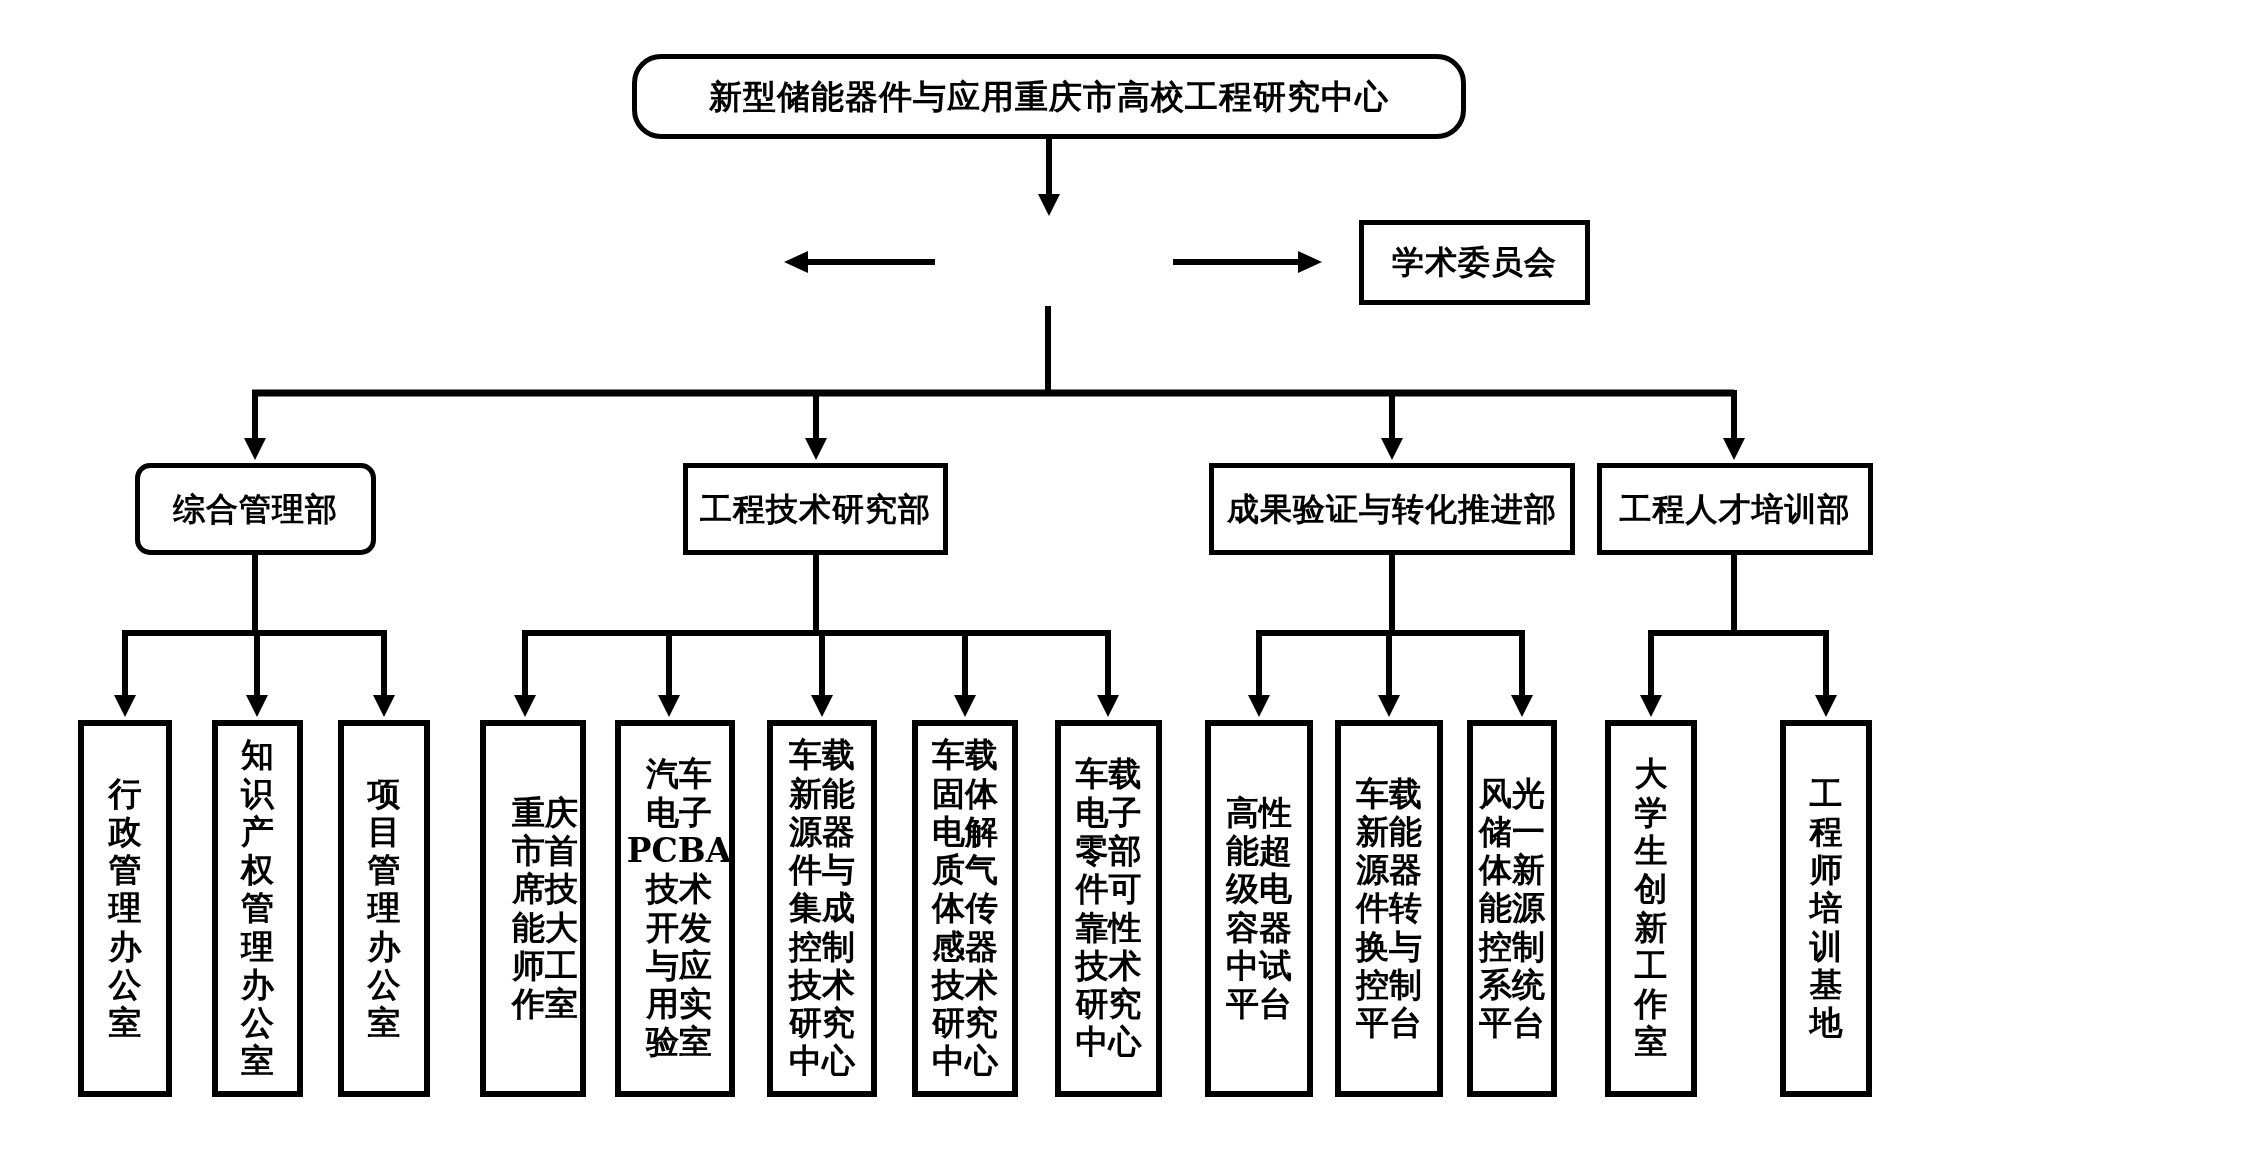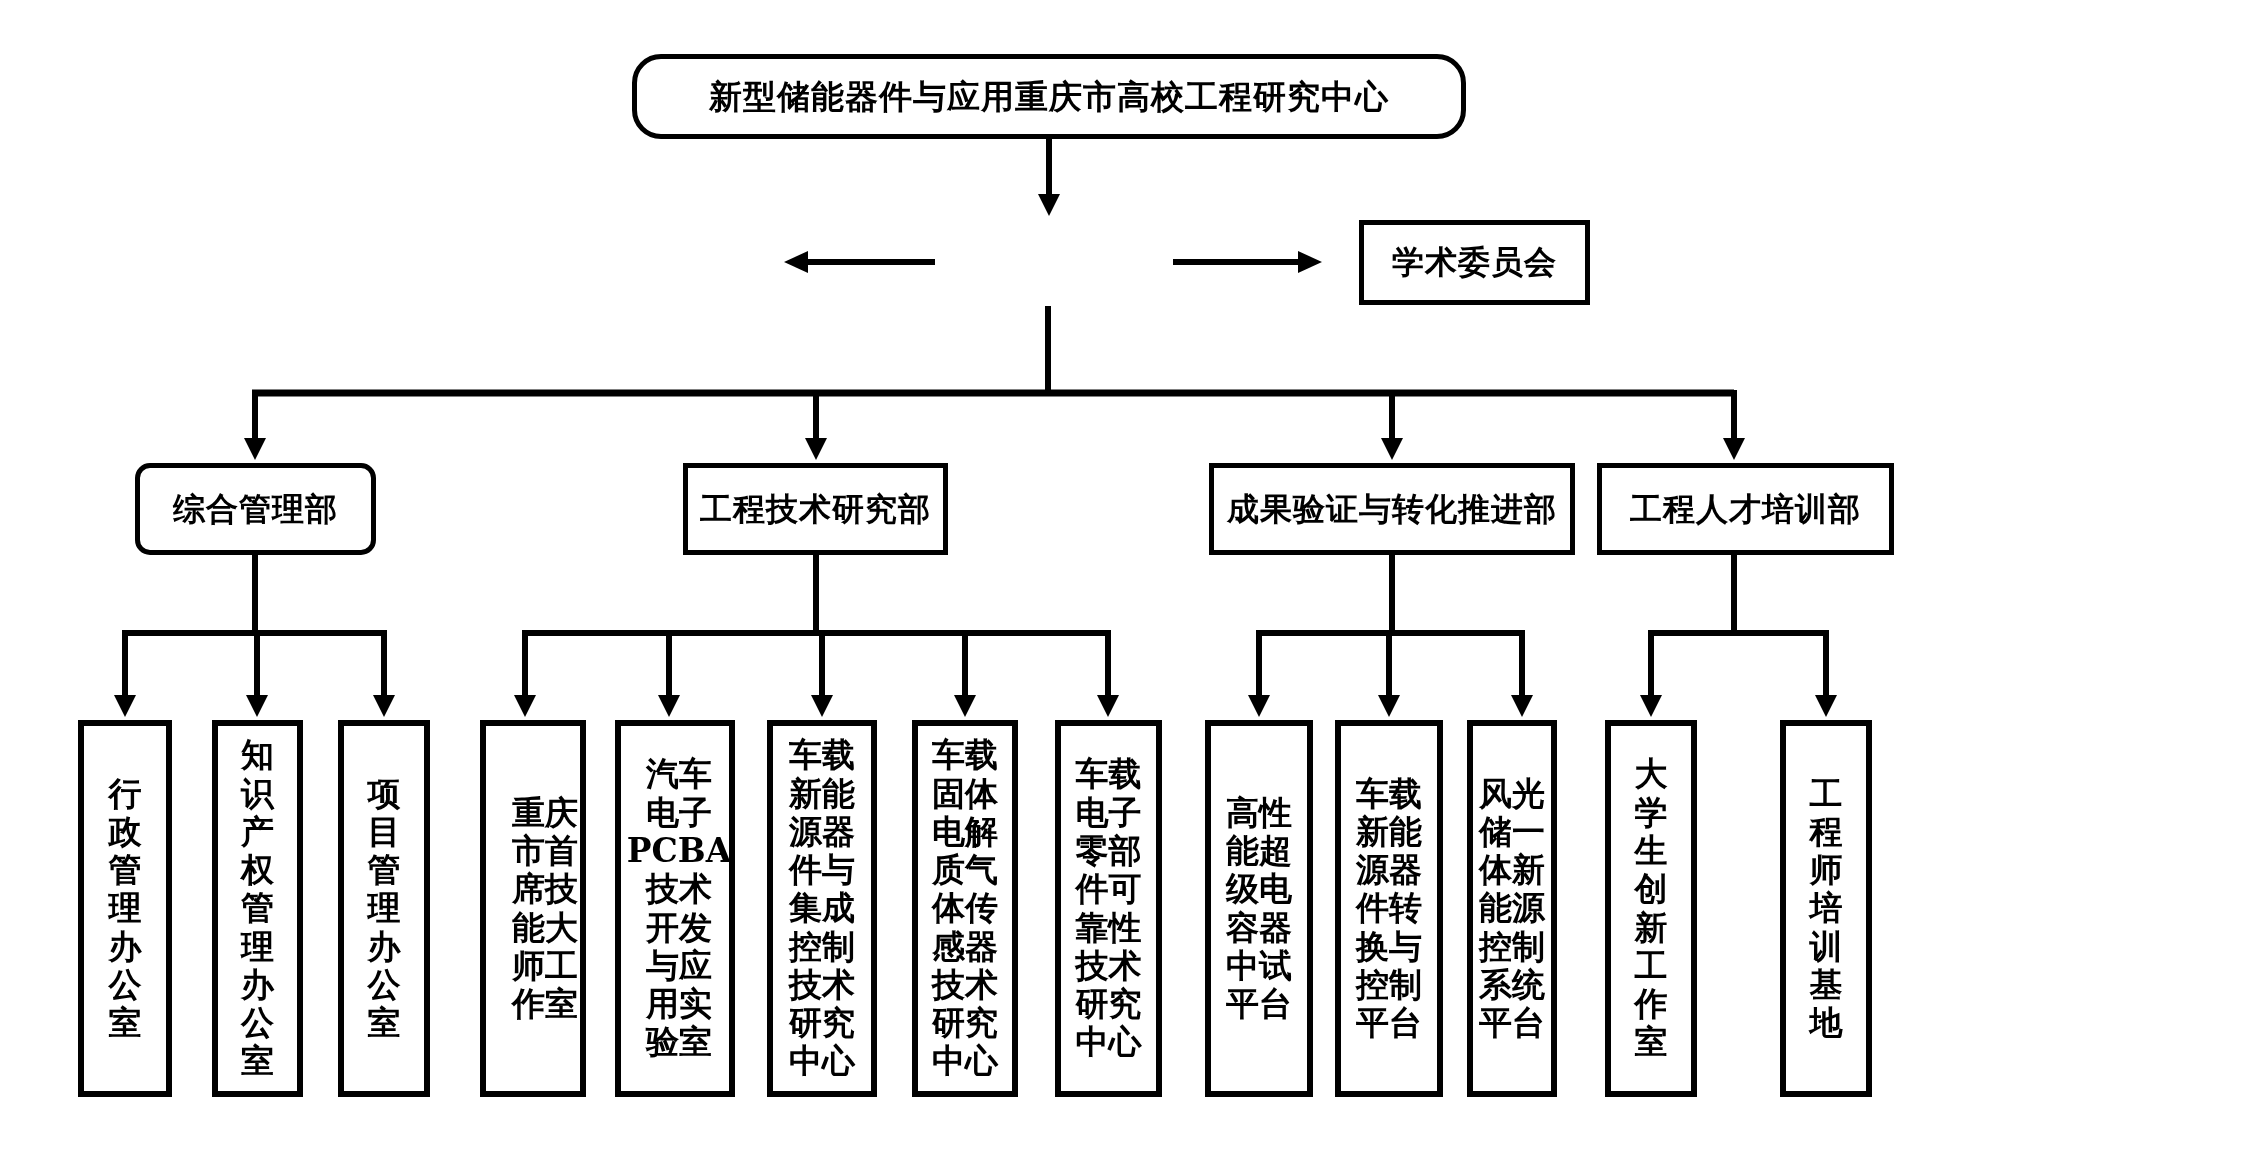--- a/index.html
+++ b/index.html
@@ -103,21 +103,21 @@
     </g>
   </svg>
 
   <div class="box h t" style="left:632px;top:54px;width:834px;height:85px;border-radius:29px;">新型储能器件与应用重庆市高校工程研究中心</div>
 
   <div class="box h" style="left:1324px;top:220px;width:231px;height:85px;margin-left:35px;">学术委员会</div>
 
   <div class="box h" style="left:135px;top:463px;width:241px;height:92px;border-radius:15px;">综合管理部</div>
   <div class="box h" style="left:683px;top:463px;width:265px;height:92px;">工程技术研究部</div>
   <div class="box h" style="left:1209px;top:463px;width:366px;height:92px;">成果验证与转化推进部</div>
-  <div class="box h" style="left:1597px;top:463px;width:297px;height:92px;">工程人才培训部</div>
+  <div class="box h" style="left:1597px;top:463px;width:276px;height:92px;">工程人才培训部</div>
 
   <div class="box v" style="left:78px;top:720px;width:94px;height:377px;">行
 政
 管
 理
 办
 公
 室</div>
   <div class="box v" style="left:212px;top:720px;width:91px;height:377px;">知
 识

